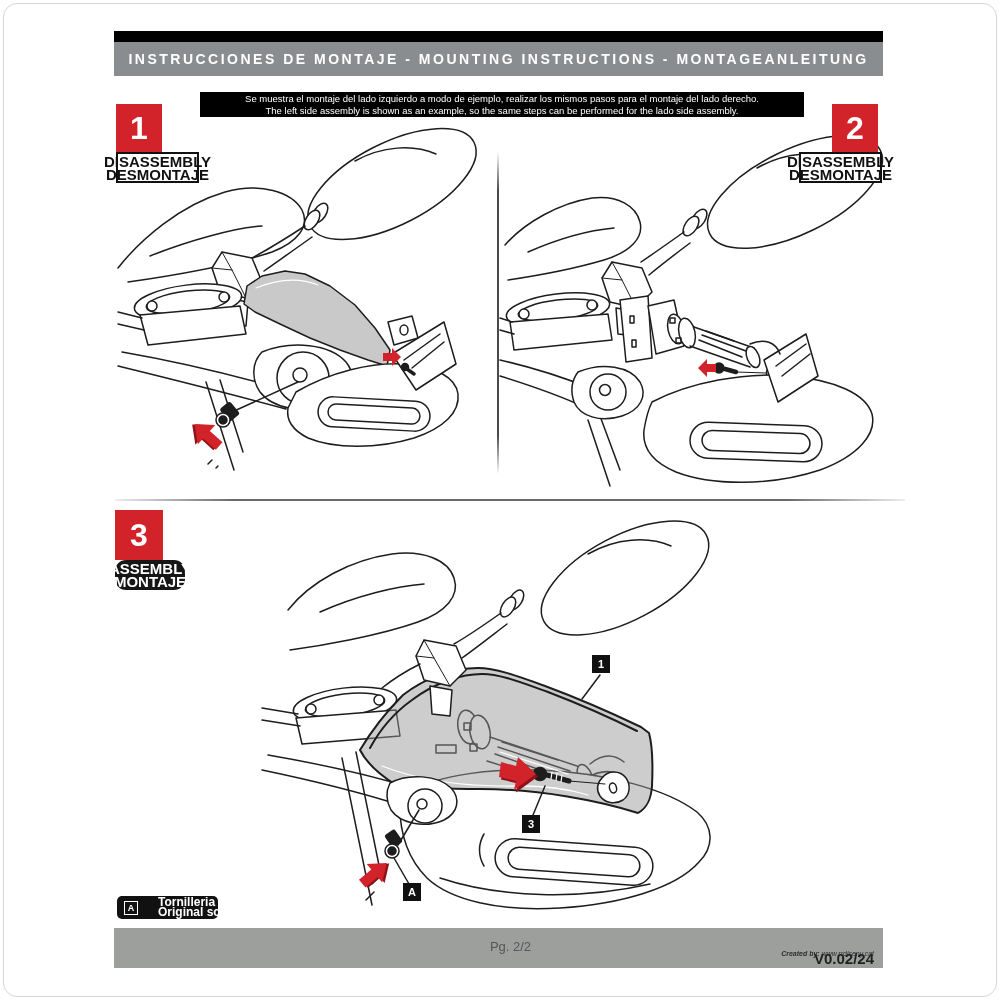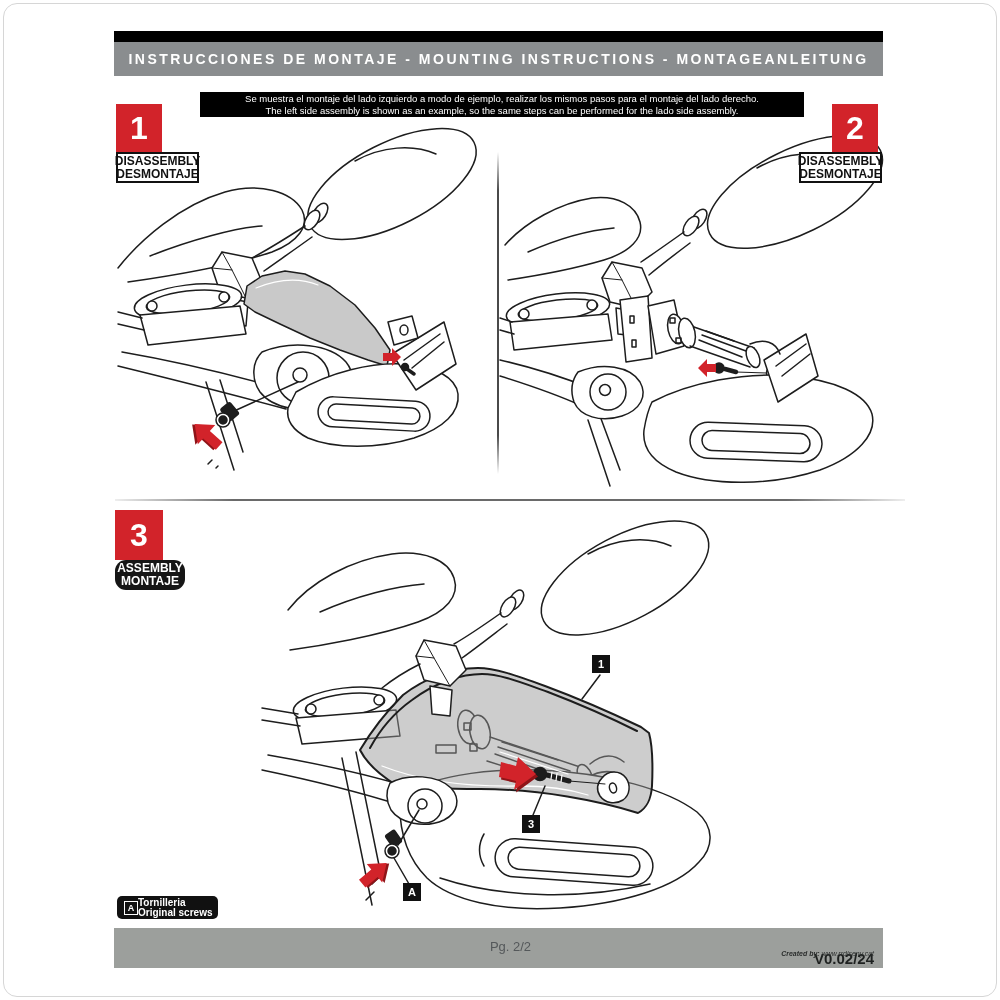--- a/index.html
+++ b/index.html
@@ -7,31 +7,31 @@
   .page-frame{position:absolute;left:3px;top:3px;right:3px;bottom:3px;border:1px solid #d6d6d6;border-radius:14px;}
   .abs{position:absolute;}
   svg{position:absolute;overflow:visible;z-index:1;}
   #top-strip{left:114px;top:31px;width:769px;height:11px;background:#000;}
   #title-bar{left:114px;top:42px;width:769px;height:34px;background:#8a8d8f;color:#fff;display:flex;align-items:center;justify-content:center;font-weight:bold;font-size:14px;letter-spacing:2.5px;white-space:nowrap;z-index:4;}
   #notice{left:200px;top:92px;width:604px;height:25px;background:#000;color:#fff;font-size:9.5px;line-height:11.5px;display:flex;flex-direction:column;align-items:center;justify-content:center;text-align:left;z-index:4;}
   .sq{background:#d2232a;color:#fff;font-weight:bold;font-size:32px;display:flex;align-items:center;justify-content:center;z-index:6;}
   #s1{left:116px;top:104px;width:46px;height:48px;}
   #s2{left:832px;top:104px;width:46px;height:48px;}
   #s3{left:115px;top:510px;width:48px;height:50px;}
-  .steplabel{font-weight:bold;font-size:12px;line-height:13px;display:flex;flex-direction:column;align-items:center;justify-content:center;text-align:center;z-index:6;}
+  .steplabel{font-weight:bold;font-size:15px;line-height:13px;display:flex;flex-direction:column;align-items:center;justify-content:center;text-align:center;z-index:6;}
   .steplabel.light{background:#fff;border:2px solid #111;color:#111;}
   .steplabel.dark{background:#161616;color:#fff;border-radius:11px;}
   #s1l{left:116px;top:152px;width:79px;height:27px;}
   #s2l{left:799px;top:152px;width:79px;height:27px;}
   #s3l{left:115px;top:560px;width:70px;height:30px;}
   #vdiv{left:497px;top:152px;width:2px;height:322px;background:linear-gradient(#fff,#4a4a4a 12%,#4a4a4a 88%,#fff);z-index:2;}
   #hdiv{left:115px;top:499px;width:790px;height:2px;background:linear-gradient(90deg,#eee,#6a6a6a 15%,#6a6a6a 85%,#eee);z-index:2;}
   #legend{left:117px;top:896px;width:101px;height:23px;background:#111;border-radius:5px;color:#fff;display:flex;align-items:center;padding:0 0 0 7px;box-sizing:border-box;z-index:6;}
   .legend-icon{width:12px;height:12px;border:1.5px solid #fff;display:flex;align-items:center;justify-content:center;font-size:9px;font-weight:bold;flex:0 0 auto;}
-  .legend-text{margin-left:0;font-size:10px;font-weight:bold;line-height:9.5px;white-space:nowrap;}
+  .legend-text{margin-left:20px;font-size:12px;font-weight:bold;line-height:9.5px;white-space:nowrap;}
   #footer{left:114px;top:928px;width:769px;height:40px;background:#9c9f9c;z-index:4;}
   #pg{position:absolute;left:0;right:0;top:11px;text-align:center;color:#54585a;font-size:13px;margin-left:24px;}
   #ver{position:absolute;right:9px;top:7px;font-size:15px;font-weight:bold;color:#1e2120;margin-top:15px;}
   #credit{position:absolute;right:9px;top:22px;font-size:7px;font-style:italic;color:#2a2d2c;}
   .callout{position:absolute;width:18px;height:18px;background:#111;color:#fff;font-weight:bold;font-size:11px;display:flex;align-items:center;justify-content:center;z-index:6;}
   #co1{left:592px;top:655px;}
   #co3{left:522px;top:815px;}
   #coA{left:403px;top:883px;}
   .ln{stroke:#1d1d1d;stroke-width:1.5;fill:none;stroke-linecap:round;stroke-linejoin:round;}
 </style>

